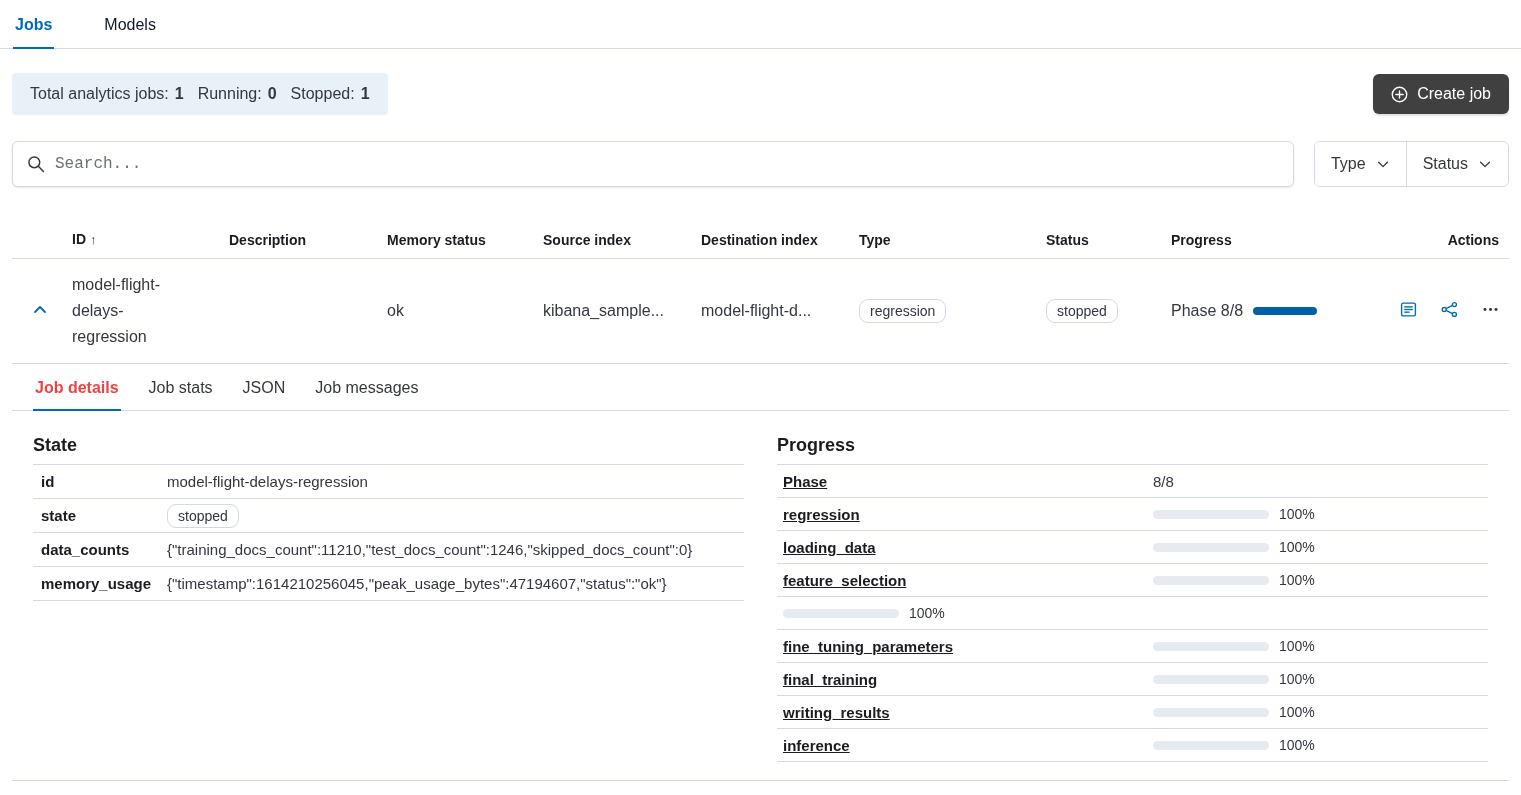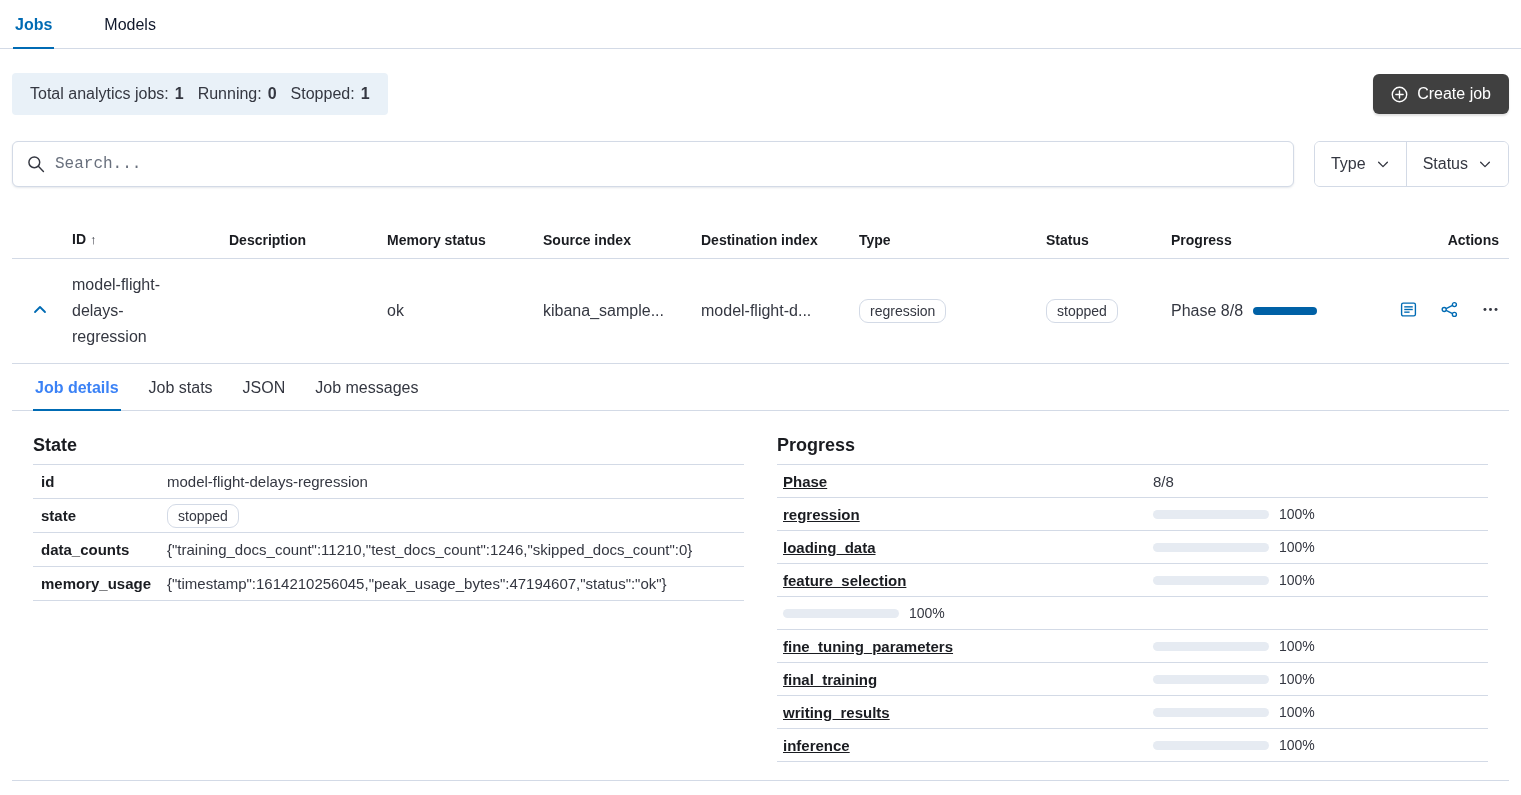--- a/index.html
+++ b/index.html
@@ -53,21 +53,21 @@
 
   .mini-bar { width: 64px; height: 8px; border-radius: 4px; background: #0061A6; margin-left: 10px; }
 
   .actions-cell { display: inline-flex; gap: 24px; align-items: center; }
   .icon-btn { background: none; border: none; cursor: pointer; padding: 0; display: inline-flex; }
 
   
   .detail-panel { margin: 0 12px; border-bottom: 1px solid #D3DAE6; }
   .detail-tabs { display: flex; gap: 26px; padding-left: 21px; border-bottom: 1px solid #D3DAE6; }
   .detail-tab { padding: 15px 2px 12px; font-size: 16px; color: #343741; cursor: pointer; border-bottom: 2px solid transparent; margin-bottom: -1px; }
-  .detail-tab.active { color: #3b82f6; font-weight: 600; border-bottom-color: #006BB4; }
+  .detail-tab.active { color: #ef4444; font-weight: 600; border-bottom-color: #006BB4; }
   .detail-content { display: flex; gap: 33px; padding: 24px 21px 18px; }
   .detail-section { width: 712px; }
   .detail-section h3 { font-size: 18px; font-weight: 700; color: #1a1c21; margin-bottom: 8px; }
 
   .kv-table { border-top: 1px solid #D3DAE6; }
   .kv-row { display: flex; align-items: center; min-height: 34px; border-bottom: 1px solid #D3DAE6; padding: 3px 8px; font-size: 15px; }
   .kv-label { width: 126px; font-weight: 700; color: #1a1c21; flex-shrink: 0; }
   .kv-value { color: #343741; }
 
   .p-row { display: flex; align-items: center; min-height: 33px; border-bottom: 1px solid #D3DAE6; padding: 3px 0 3px 6px; font-size: 15px; }

